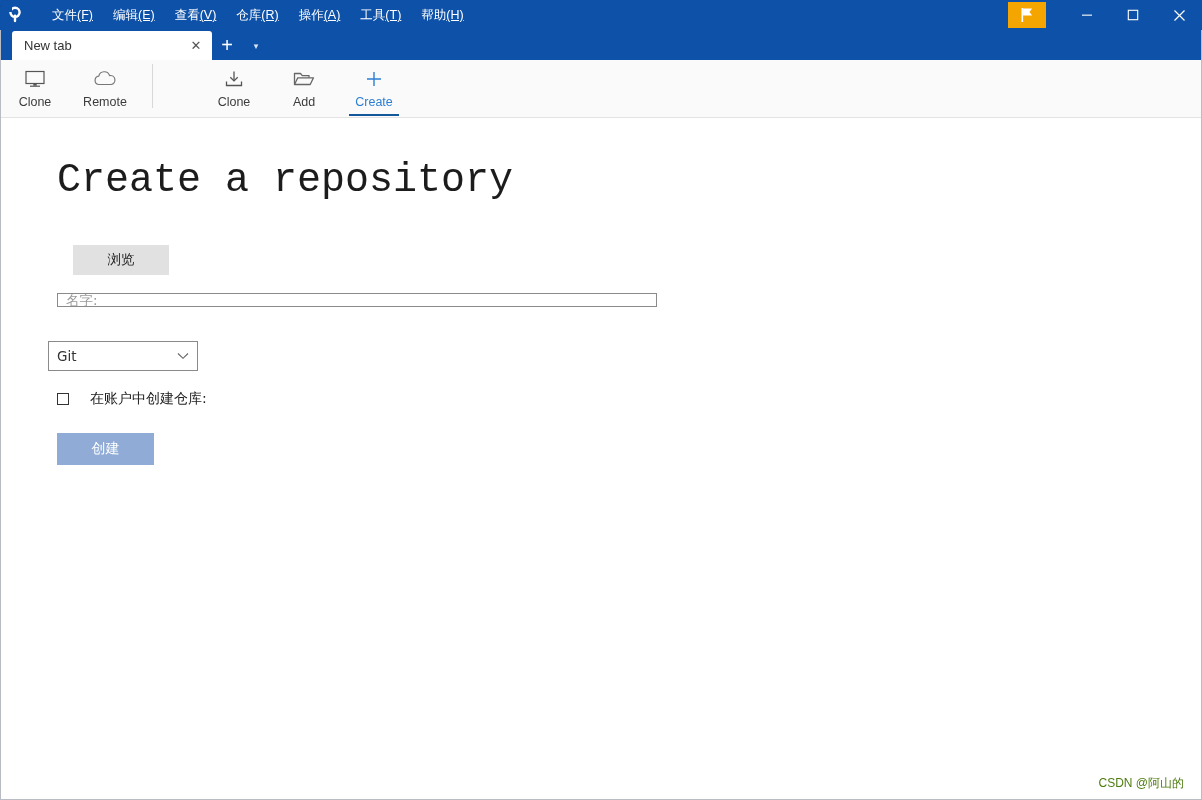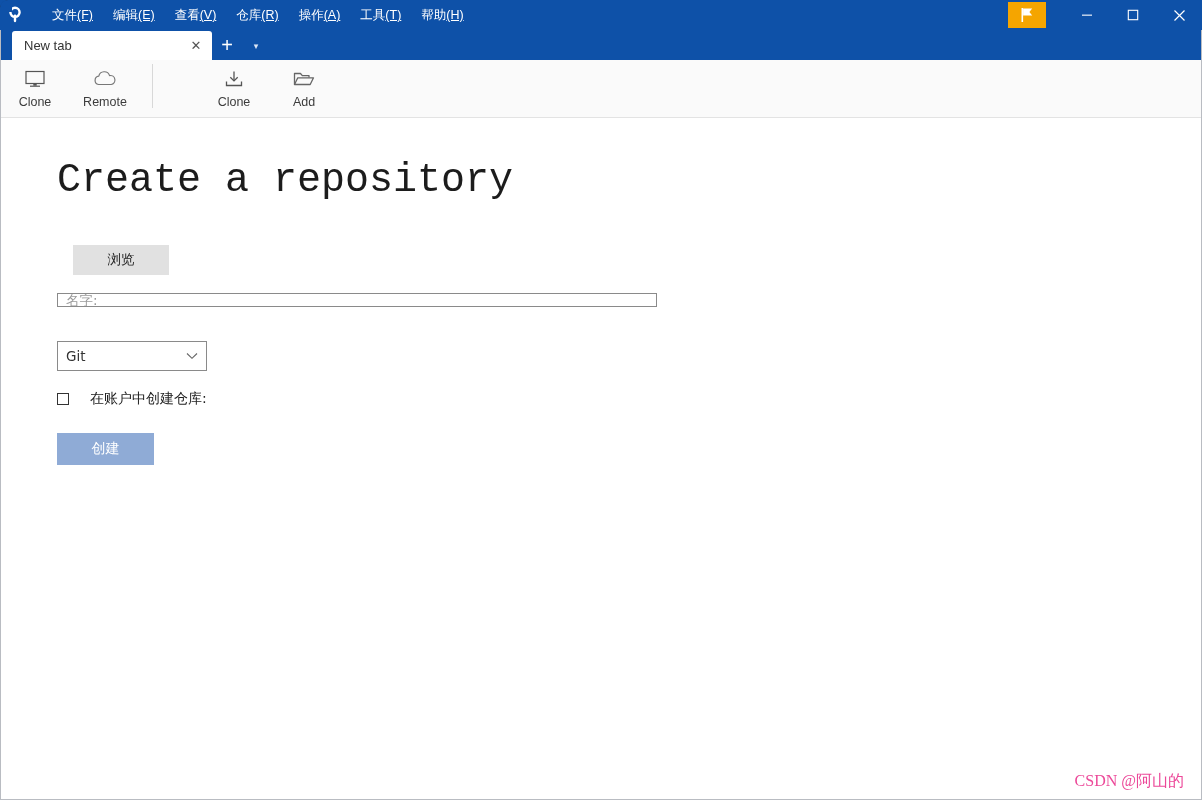--- a/index.html
+++ b/index.html
@@ -309,24 +309,24 @@
     display: flex;
     align-items: center;
     justify-content: center;
   }
 
   
   #watermark {
     position: absolute;
     right: 18px;
     bottom: 8px;
-    color: #ec4899;
-    font-size: 16px;
+    color: #4d7c0f;
+    font-size: 12px;
     white-space: nowrap;
-    font-family: Liberation Serif, serif;
+    font-family: Liberation Sans, sans-serif;
   }
 
   
   #edge-left {
     position: absolute;
     left: 0; top: 30px;
     width: 1px; height: 770px;
     background: #b9bcc2;
   }
   #edge-right {
@@ -459,20 +459,28 @@
       <div class="tb-item">
         <span class="tb-icon">
           <svg width="24" height="20" viewBox="0 0 24 20">
             <path d="M2.5 15.5 L2.5 4.5 L8.5 4.5 L10.3 6.6 L17 6.6 L17 8.6" fill="none" stroke="#666666" stroke-width="1.3" stroke-linejoin="round"></path>
             <path d="M2.5 15.5 L5.8 8.8 L21.5 8.8 L18.2 15.5 Z" fill="none" stroke="#666666" stroke-width="1.3" stroke-linejoin="round"></path>
           </svg>
         </span>
         <span class="tb-label">Add</span>
       </div>
 
+      <div class="tb-item active">
+        <span class="tb-icon">
+          <svg width="22" height="20" viewBox="0 0 22 20">
+            <path d="M11 3 L11 17 M4 10 L18 10" stroke="#2b7fd4" stroke-width="1.4"></path>
+          </svg>
+        </span>
+        <span class="tb-label">Create</span>
+      </div>
     </div>
   </div>
 
   <div class="annot" style="left:8px;  top:120px;">本地仓库</div>
   <div class="annot" style="left:79px; top:120px;">连接仓库</div>
   <div class="annot" style="left:207px;top:120px;">克隆仓库</div>
   <div class="annot" style="left:285px;top:120px;">文件夹</div>
   <div class="annot" style="left:348px;top:120px;">创建一个仓库</div>
 
   <div id="content">
@@ -480,21 +488,21 @@
     <div id="page-title">Create a repository</div>
 
     <div class="field-row" style="left:57px; top:127px;">
       <button id="browse-button">浏览</button>
     </div>
 
     <div class="field-row" style="left:57px; top:175px;">
       <input id="name-input" class="text-input" type="text" placeholder="名字:" style="">
     </div>
 
-    <div class="field-row" style="left:57px; top:223px;border-radius:10px;">
+    <div class="field-row" style="left:48px; top:223px;border-radius:10px;">
       <div id="vcs-select">
         <span id="vcs-select-value">Git</span>
         <span id="vcs-chevron">
           <svg width="12" height="8" viewBox="0 0 12 8">
               <path d="M1 1.5 L6 6.3 L11 1.5" fill="none" stroke="#666666" stroke-width="1.1"></path>
             </svg>
         </span>
       </div>
     </div>
 

